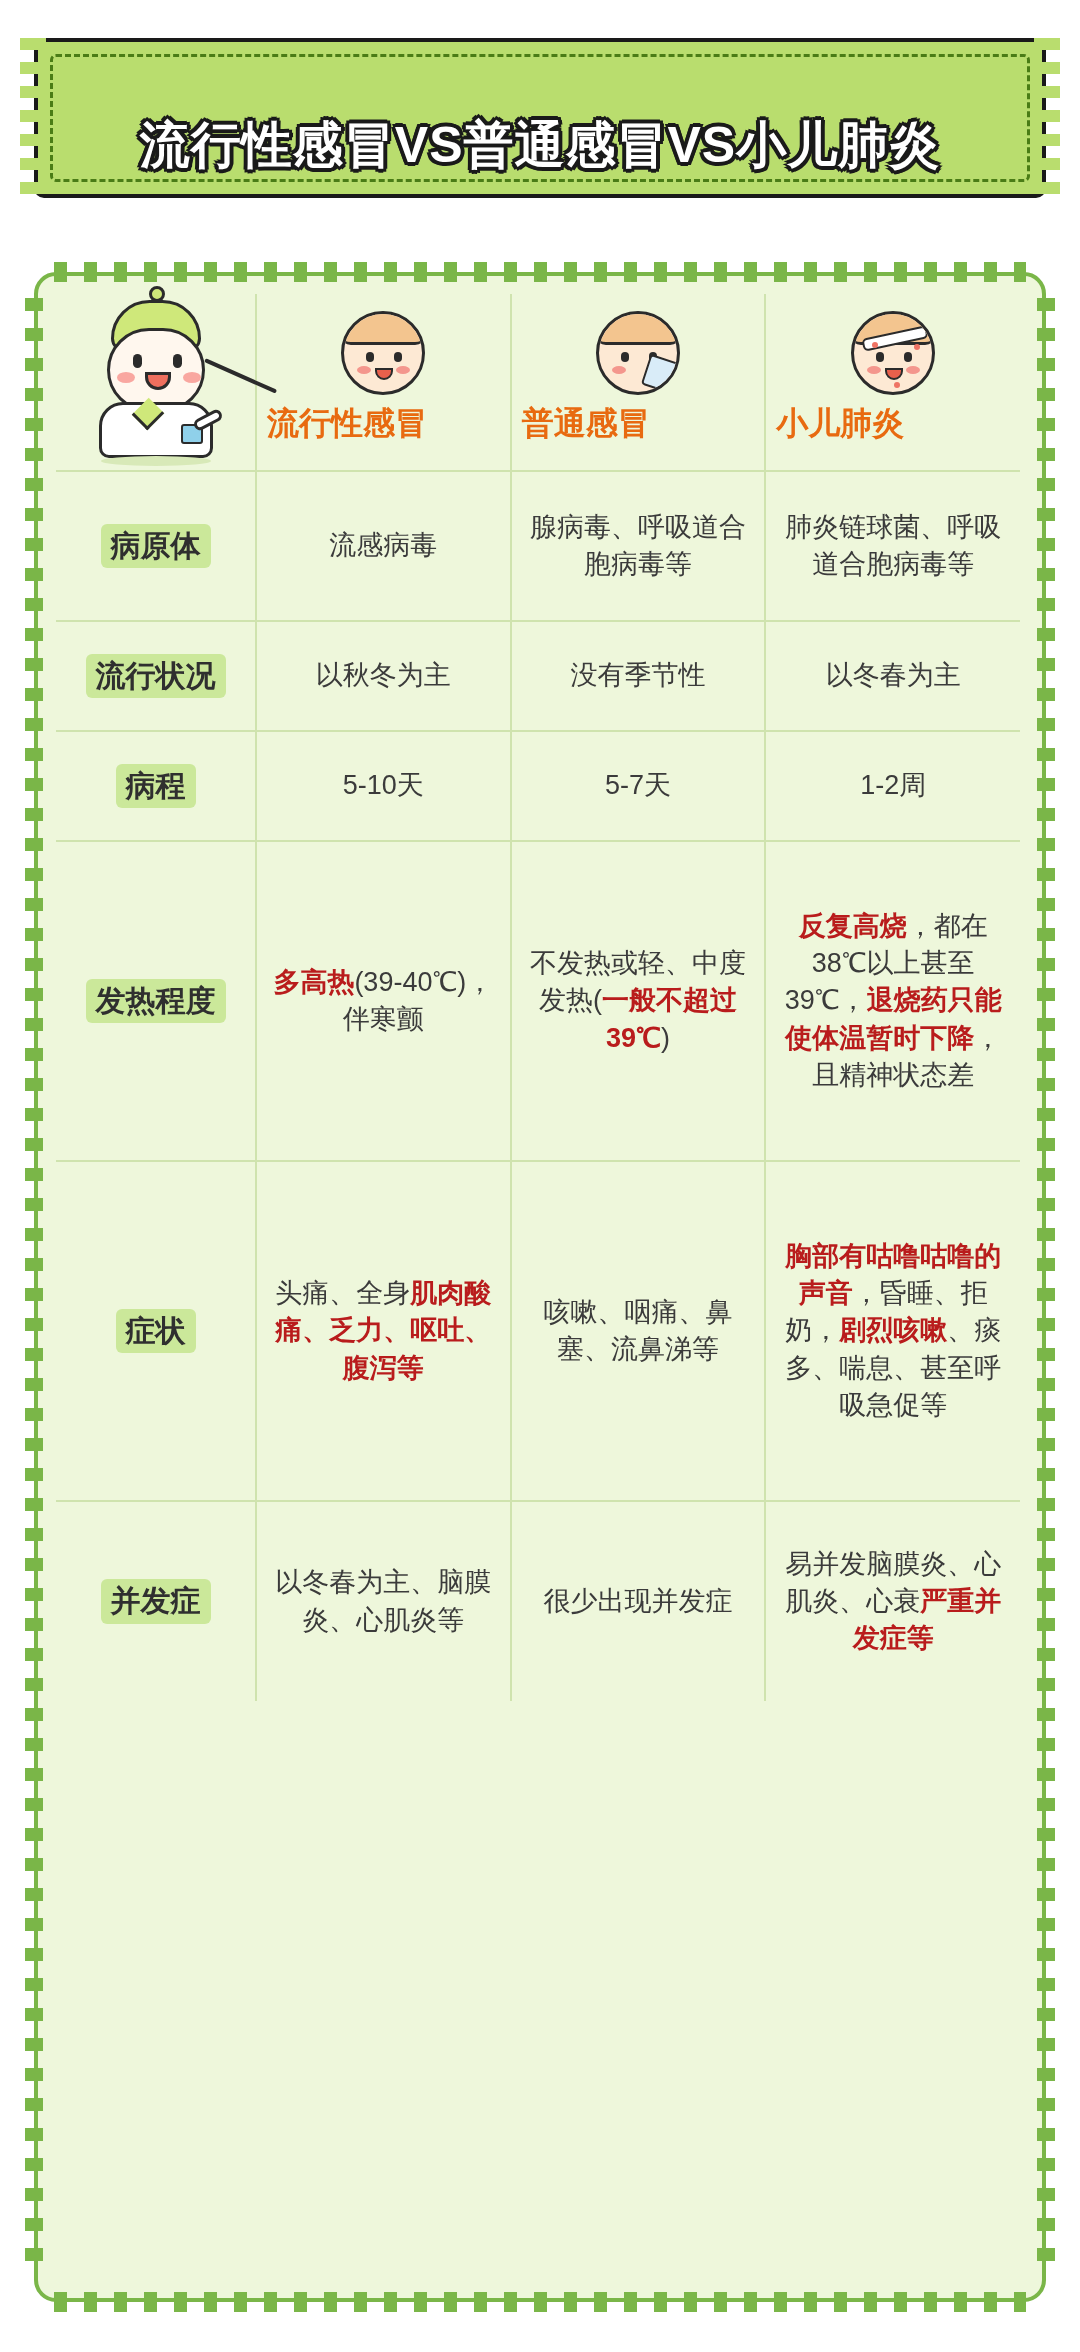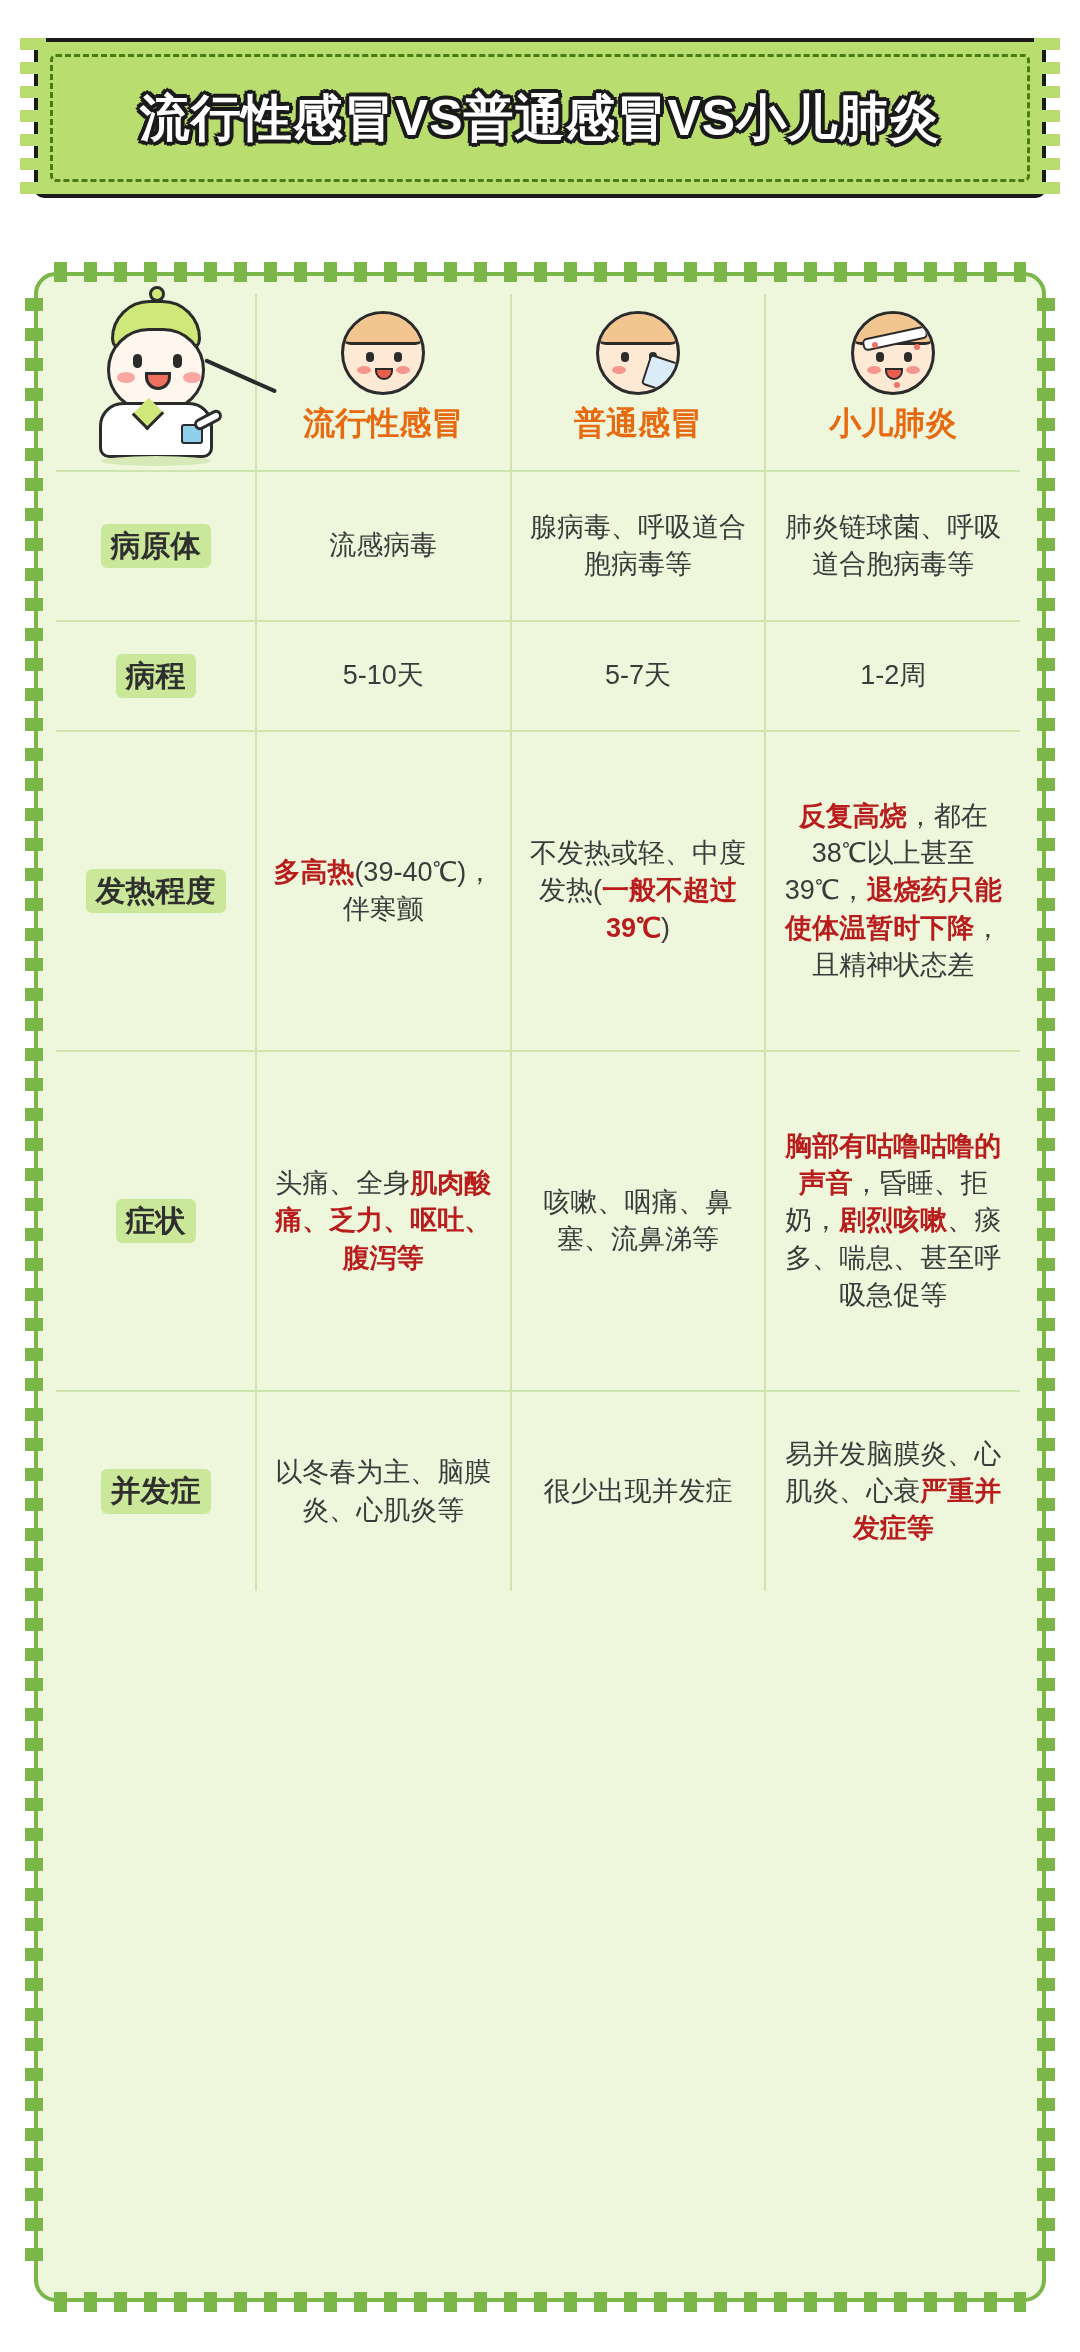--- a/index.html
+++ b/index.html
@@ -48,21 +48,21 @@
   .title-inner {
     position: absolute;
     left: 16px;
     top: 16px;
     right: 16px;
     bottom: 16px;
     border: 3px dashed #4a7c16;
     border-radius: 6px;
     box-sizing: border-box;
     display: flex;
-    align-items: center;
+    align-items: flex-end;
     justify-content: center;
   }
   .title-text {
     font-size: 50px;
     font-weight: bold;
     color: #ffffff;
     letter-spacing: 1px;
     text-shadow:
       -3px -3px 0 #1a1a1a, 3px -3px 0 #1a1a1a,
       -3px 3px 0 #1a1a1a, 3px 3px 0 #1a1a1a,
@@ -138,21 +138,21 @@
   .table tr:last-child td { border-bottom: none; }
 
   .col-label { width: 200px; }
   .col-data  { width: 254.6px; }
 
   
   .hrow td { height: 168px; padding-top: 4px; }
   .hdr-cell {
     display: flex;
     flex-direction: column;
-    align-items: center;
+    align-items: flex-start;
     justify-content: center;
     gap: 6px;
   }
   .hdr-title {
     font-size: 32px;
     font-weight: bold;
     color: #e86a10;
     white-space: nowrap;
   }
 
@@ -444,20 +444,26 @@
         </td>
       </tr>
 
     <tr>
           <td class="col-label" style="height: 150px;"><span class="row-label">病原体</span><br></td>
           <td class="col-data"><span>流感病毒</span></td>
           <td class="col-data"><span>腺病毒、呼吸道合胞病毒等</span></td>
           <td class="col-data"><span>肺炎链球菌、呼吸道合胞病毒等</span></td>
         </tr>
         <tr>
+          <td class="col-label" style="height: 110px;"><span class="row-label">流行状况</span><br></td>
+          <td class="col-data"><span>以秋冬为主</span></td>
+          <td class="col-data"><span>没有季节性</span></td>
+          <td class="col-data"><span>以冬春为主</span></td>
+        </tr>
+        <tr>
           <td class="col-label" style="height: 110px;"><span class="row-label">病程</span><br></td>
           <td class="col-data"><span>5-10天</span></td>
           <td class="col-data"><span>5-7天</span></td>
           <td class="col-data"><span>1-2周</span></td>
         </tr>
         <tr>
           <td class="col-label" style="height: 320px;"><span class="row-label">发热程度</span><br></td>
           <td class="col-data"><span class="hl">多高热</span><span>(39-40℃)，伴寒颤</span></td>
           <td class="col-data"><span>不发热或轻、中度发热(</span><span class="hl">一般不超过39℃</span><span>)</span></td>
           <td class="col-data"><span class="hl">反复高烧</span><span>，都在38℃以上甚至39℃，</span><span class="hl">退烧药只能使体温暂时下降</span><span>，且精神状态差</span></td>

